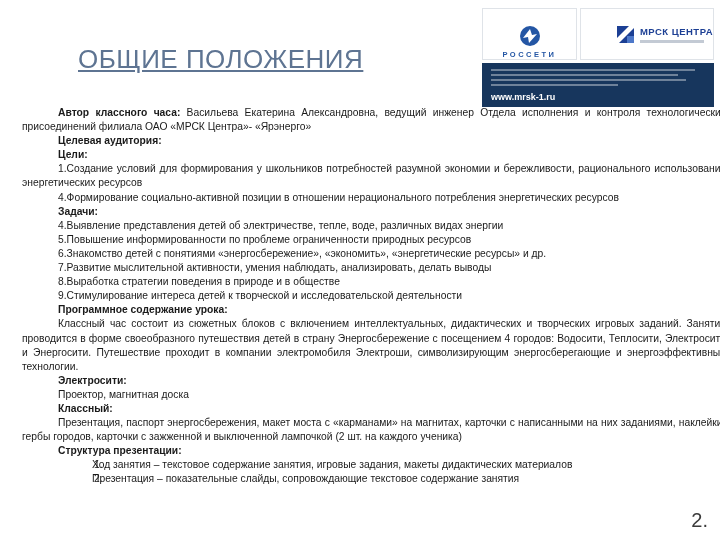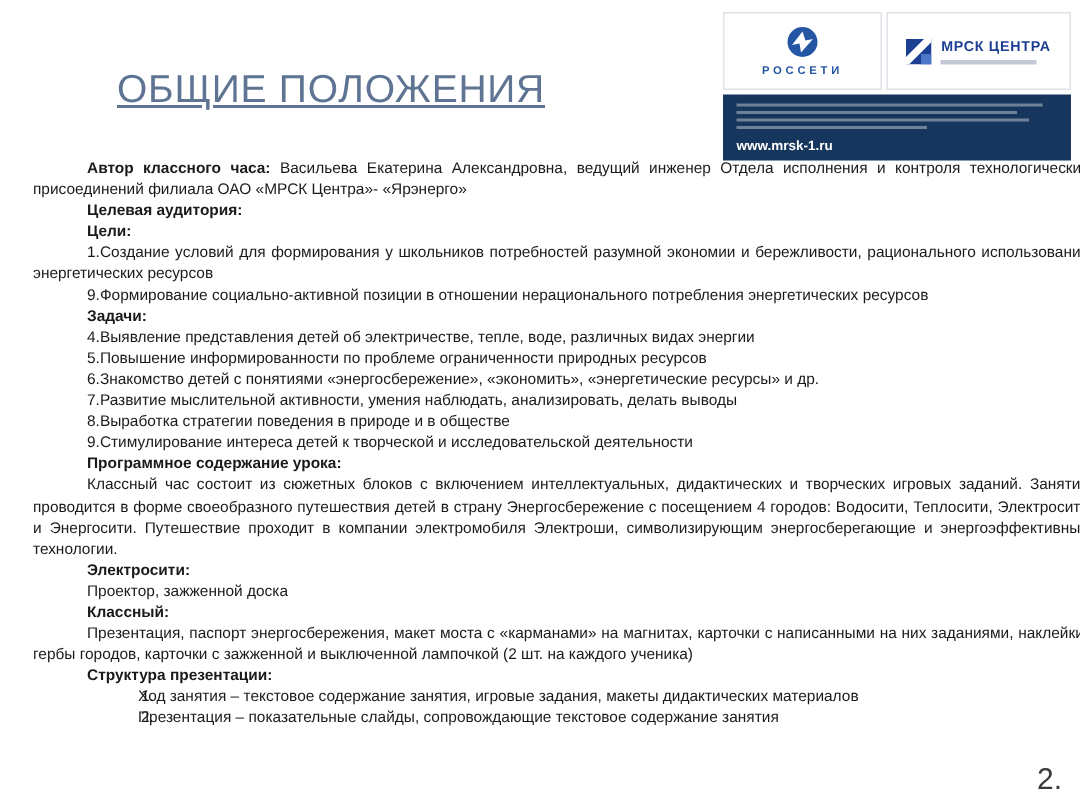--- a/index.html
+++ b/index.html
@@ -24,24 +24,24 @@
   }
   
   .logo-panel { position: absolute; top: 8px; left: 482px; width: 232px; }
   .logo-row { display: flex; gap: 3px; margin-bottom: 3px; }
   .logo-box {
     background: #fff;
     border: 1px solid #dfe3e8;
     height: 52px;
     box-sizing: border-box;
     display: flex; flex-direction: column;
-    align-items: center; justify-content: center;
+    align-items: center; justify-content: flex-end;
     gap: 3px;
   }
-  .logo-box.rosseti { width: 106px; }
+  .logo-box.rosseti { width: 95px; }
   .logo-box.mrsk { flex: 1; flex-direction: row; gap: 6px; }
   .rosseti-word {
     font-size: 7.5px; font-weight: bold; letter-spacing: 2.5px;
     color: #2456a4;
   }
   .mrsk-texts { display: flex; flex-direction: column; gap: 3px; }
   .mrsk-word { font-size: 9.5px; font-weight: bold; color: #1c3f94; letter-spacing: 0.5px; }
   .mrsk-subline { width: 64px; height: 3px; background: #c3cad4; }
   .info-panel {
     background: #17365d;
@@ -115,32 +115,32 @@
       <div class="fine-print-line w4"></div>
       <div class="website">www.mrsk-1.ru</div>
     </div>
   </div>
 
   <div class="body-block" id="body-block">
       <p class="indent justify"><b>Автор классного часа:</b><span> Васильева Екатерина Александровна, ведущий инженер Отдела исполнения и контроля технологических присоединений филиала ОАО «МРСК Центра»- «Ярэнерго»</span></p>
       <p class="indent"><b>Целевая аудитория:</b></p>
       <p class="indent"><b>Цели:</b></p>
       <p class="indent justify"><span>1.Создание условий для формирования у школьников потребностей разумной экономии и бережливости, рационального использования энергетических ресурсов</span></p>
-      <p class="indent justify"><span>9.Формирование социально-активной позиции в отношении нерационального потребления энергетических ресурсов</span></p>
+      <p class="indent justify"><span>4.Формирование социально-активной позиции в отношении нерационального потребления энергетических ресурсов</span></p>
       <p class="indent"><b>Задачи:</b></p>
       <p class="indent"><span>4.Выявление представления детей об электричестве, тепле, воде, различных видах энергии</span></p>
       <p class="indent"><span>5.Повышение информированности по проблеме ограниченности природных ресурсов</span></p>
       <p class="indent"><span>6.Знакомство детей с понятиями «энергосбережение», «экономить», «энергетические ресурсы» и др.</span></p>
       <p class="indent"><span>7.Развитие мыслительной активности, умения наблюдать, анализировать, делать выводы</span></p>
       <p class="indent"><span>8.Выработка стратегии поведения в природе и в обществе</span></p>
       <p class="indent"><span>9.Стимулирование интереса детей к творческой и исследовательской деятельности</span></p>
       <p class="indent"><b>Программное содержание урока:</b></p>
       <p class="indent justify"><span>Классный час состоит из сюжетных блоков с включением интеллектуальных, дидактических и творческих игровых заданий. Занятие проводится в форме своеобразного путешествия детей в страну Энергосбережение с посещением 4 городов: Водосити, Теплосити, Электросити и Энергосити. Путешествие проходит в компании электромобиля Электроши, символизирующим энергосберегающие и энергоэффективные технологии.</span></p>
       <p class="indent"><b>Электросити:</b></p>
-      <p class="indent"><span>Проектор, зажженной доска</span></p>
+      <p class="indent"><span>Проектор, магнитная доска</span></p>
       <p class="indent"><b>Классный:</b></p>
       <p class="indent justify"><span>Презентация, паспорт энергосбережения, макет моста с «карманами» на магнитах, карточки с написанными на них заданиями, наклейки-гербы городов, карточки с зажженной и выключенной лампочкой (2 шт. на каждого ученика)</span></p>
       <p class="indent"><b>Структура презентации:</b></p>
       <p class="indent"><span class="num">1.</span><span>Ход занятия – текстовое содержание занятия, игровые задания, макеты дидактических материалов</span></p>
       <p class="indent"><span class="num">2.</span><span>Презентация – показательные слайды, сопровождающие текстовое содержание занятия</span></p>
     </div>
 
   <div class="page-number">2.</div>
 
 </div>

